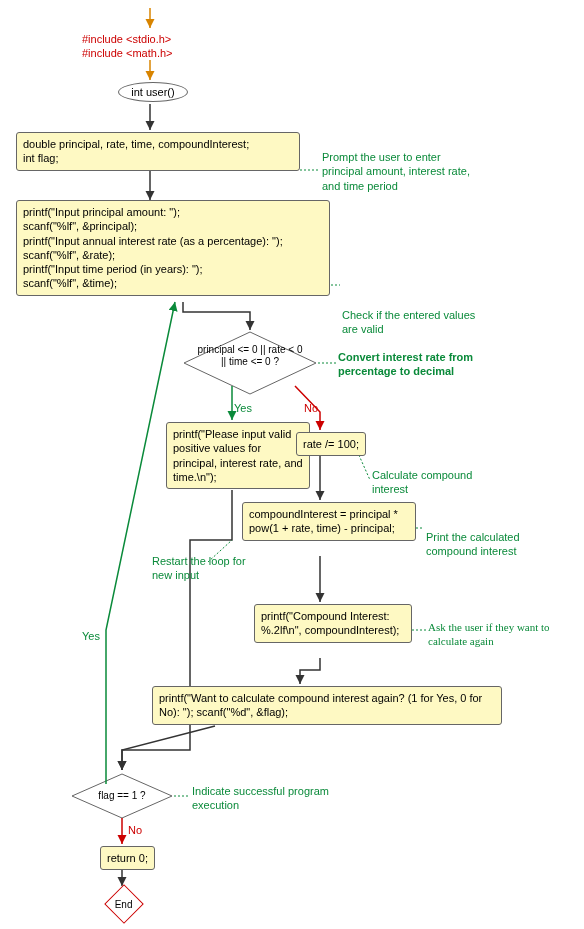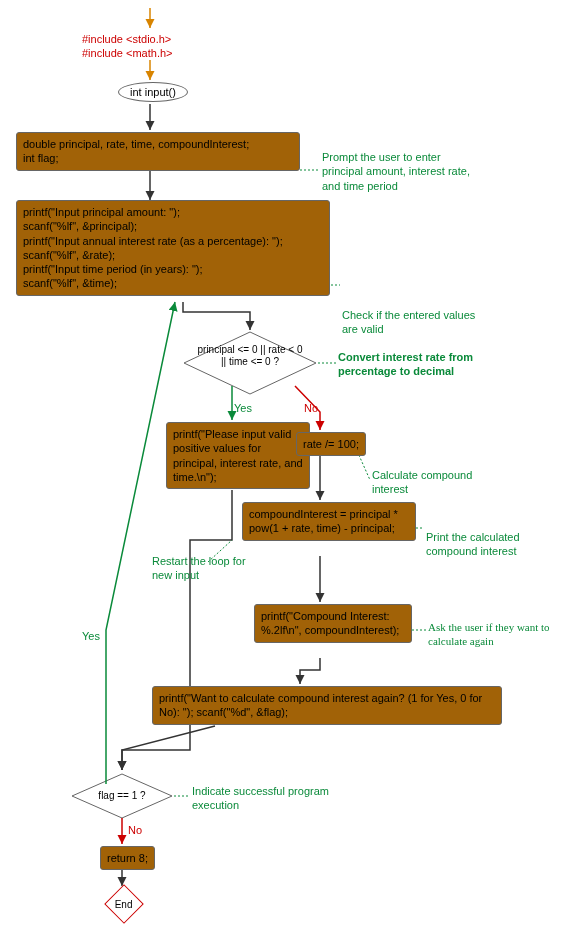--- a/index.html
+++ b/index.html
@@ -15,21 +15,21 @@
 svg {
   position: absolute;
   top: 0;
   left: 0;
 }
 .node-box {
   position: absolute;
   border: 1px solid #666;
   border-radius: 3px;
   padding: 4px 6px;
-  background: #a16207;
+  background: #fef9c3;
   font-size: 11px;
   line-height: 1.3;
 }
 .red-text {
   color: #c00;
 }
 .func-oval {
   position: absolute;
   border: 1px solid #666;
   border-radius: 50%;
@@ -129,21 +129,21 @@
   <line x1="404" y1="630" x2="426" y2="630" stroke="#0a8a3a" stroke-width="1" stroke-dasharray="2,2"></line>
   <line x1="208" y1="562" x2="232" y2="540" stroke="#0a8a3a" stroke-width="1" stroke-dasharray="2,2"></line>
   <line x1="174" y1="796" x2="190" y2="796" stroke="#0a8a3a" stroke-width="1" stroke-dasharray="2,2"></line>
 </svg>
 
 <div class="red-text" style="position:absolute; left:82px; top:32px; font-size:11px; line-height:1.3;">
   <div>#include &lt;stdio.h&gt;</div>
   <div>#include &lt;math.h&gt;</div>
 </div>
 
-<div class="func-oval" style="left:118px; top:82px; width:48px;">int input()</div>
+<div class="func-oval" style="left:118px; top:82px; width:48px;">int user()</div>
 
 <div class="node-box" style="left:16px; top:132px; width:270px; white-space:pre-line;">double principal, rate, time, compoundInterest;
 int flag;</div>
 
 <div class="comment" style="left:322px; top:150px; width:158px;">Prompt the user to enter principal amount, interest rate, and time period</div>
 
 <div class="node-box" style="left:16px; top:200px; width:300px; white-space:pre-line;">printf("Input principal amount: ");
 scanf("%lf", &amp;principal);
 printf("Input annual interest rate (as a percentage): ");
 scanf("%lf", &amp;rate);
@@ -180,17 +180,17 @@
 <div class="comment" style="left:152px; top:554px; width:110px;">Restart the loop for new input</div>
 
 <div class="edge-label" style="left:82px; top:630px;">Yes</div>
 
 <div style="position:absolute; left:90px; top:790px; width:64px; text-align:center; font-size:10px;">flag == 1 ?</div>
 
 <div class="comment" style="left:192px; top:784px; width:140px;">Indicate successful program execution</div>
 
 <div class="edge-label edge-label-no" style="left:128px; top:824px;">No</div>
 
-<div class="node-box" style="left:100px; top:846px;">return 8;</div>
+<div class="node-box" style="left:100px; top:846px;">return 0;</div>
 
 <div class="end-box" style="left:110px; top:890px;">
     <span>End</span>
   </div>
 
 </body></html>

